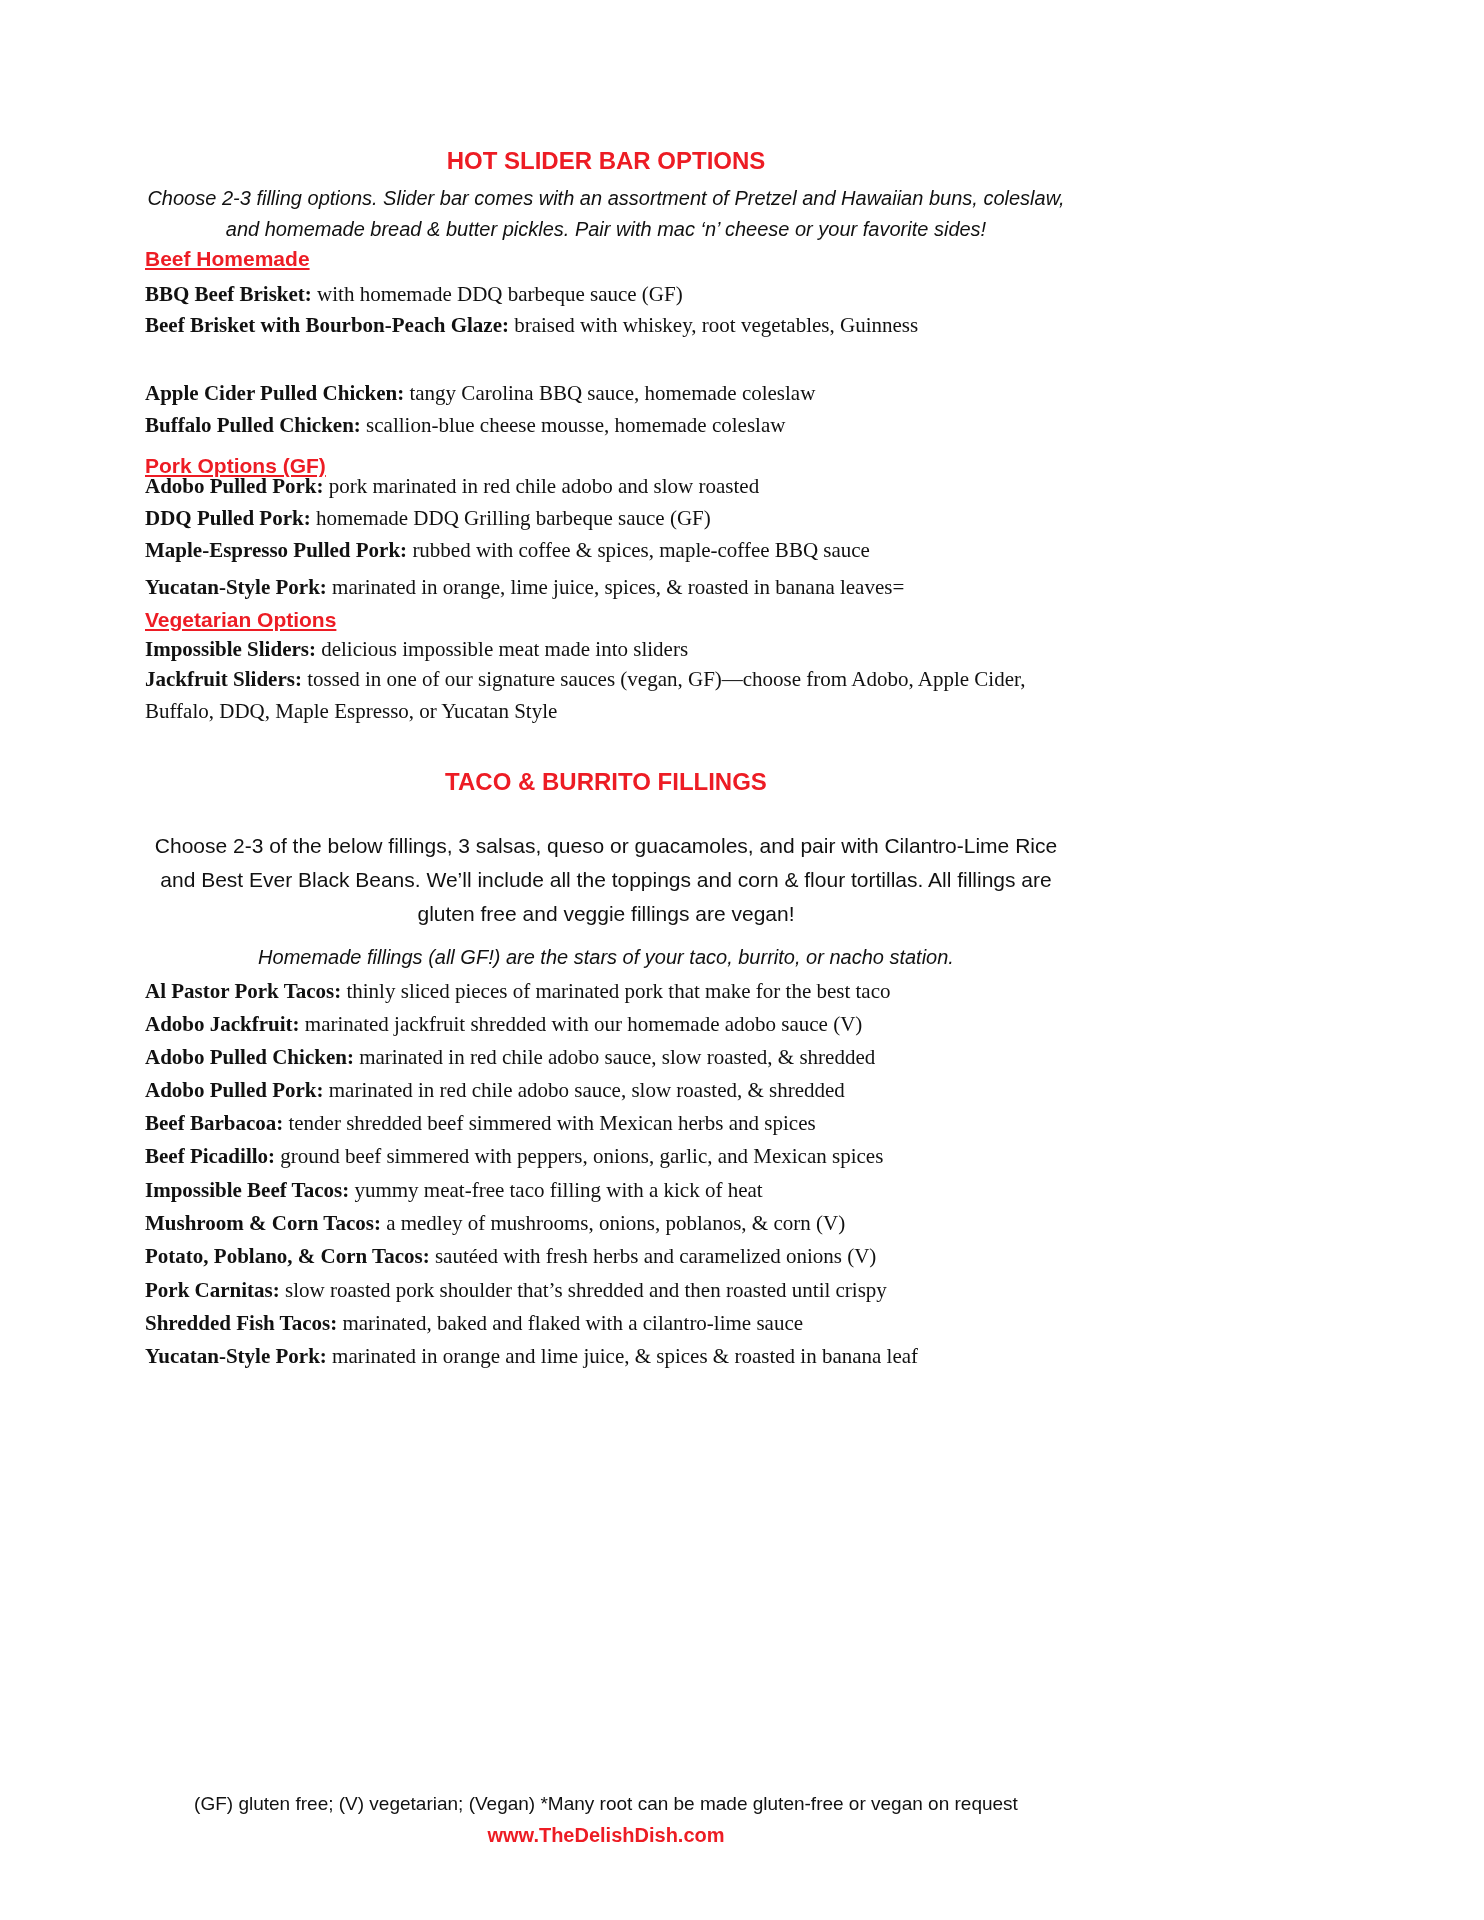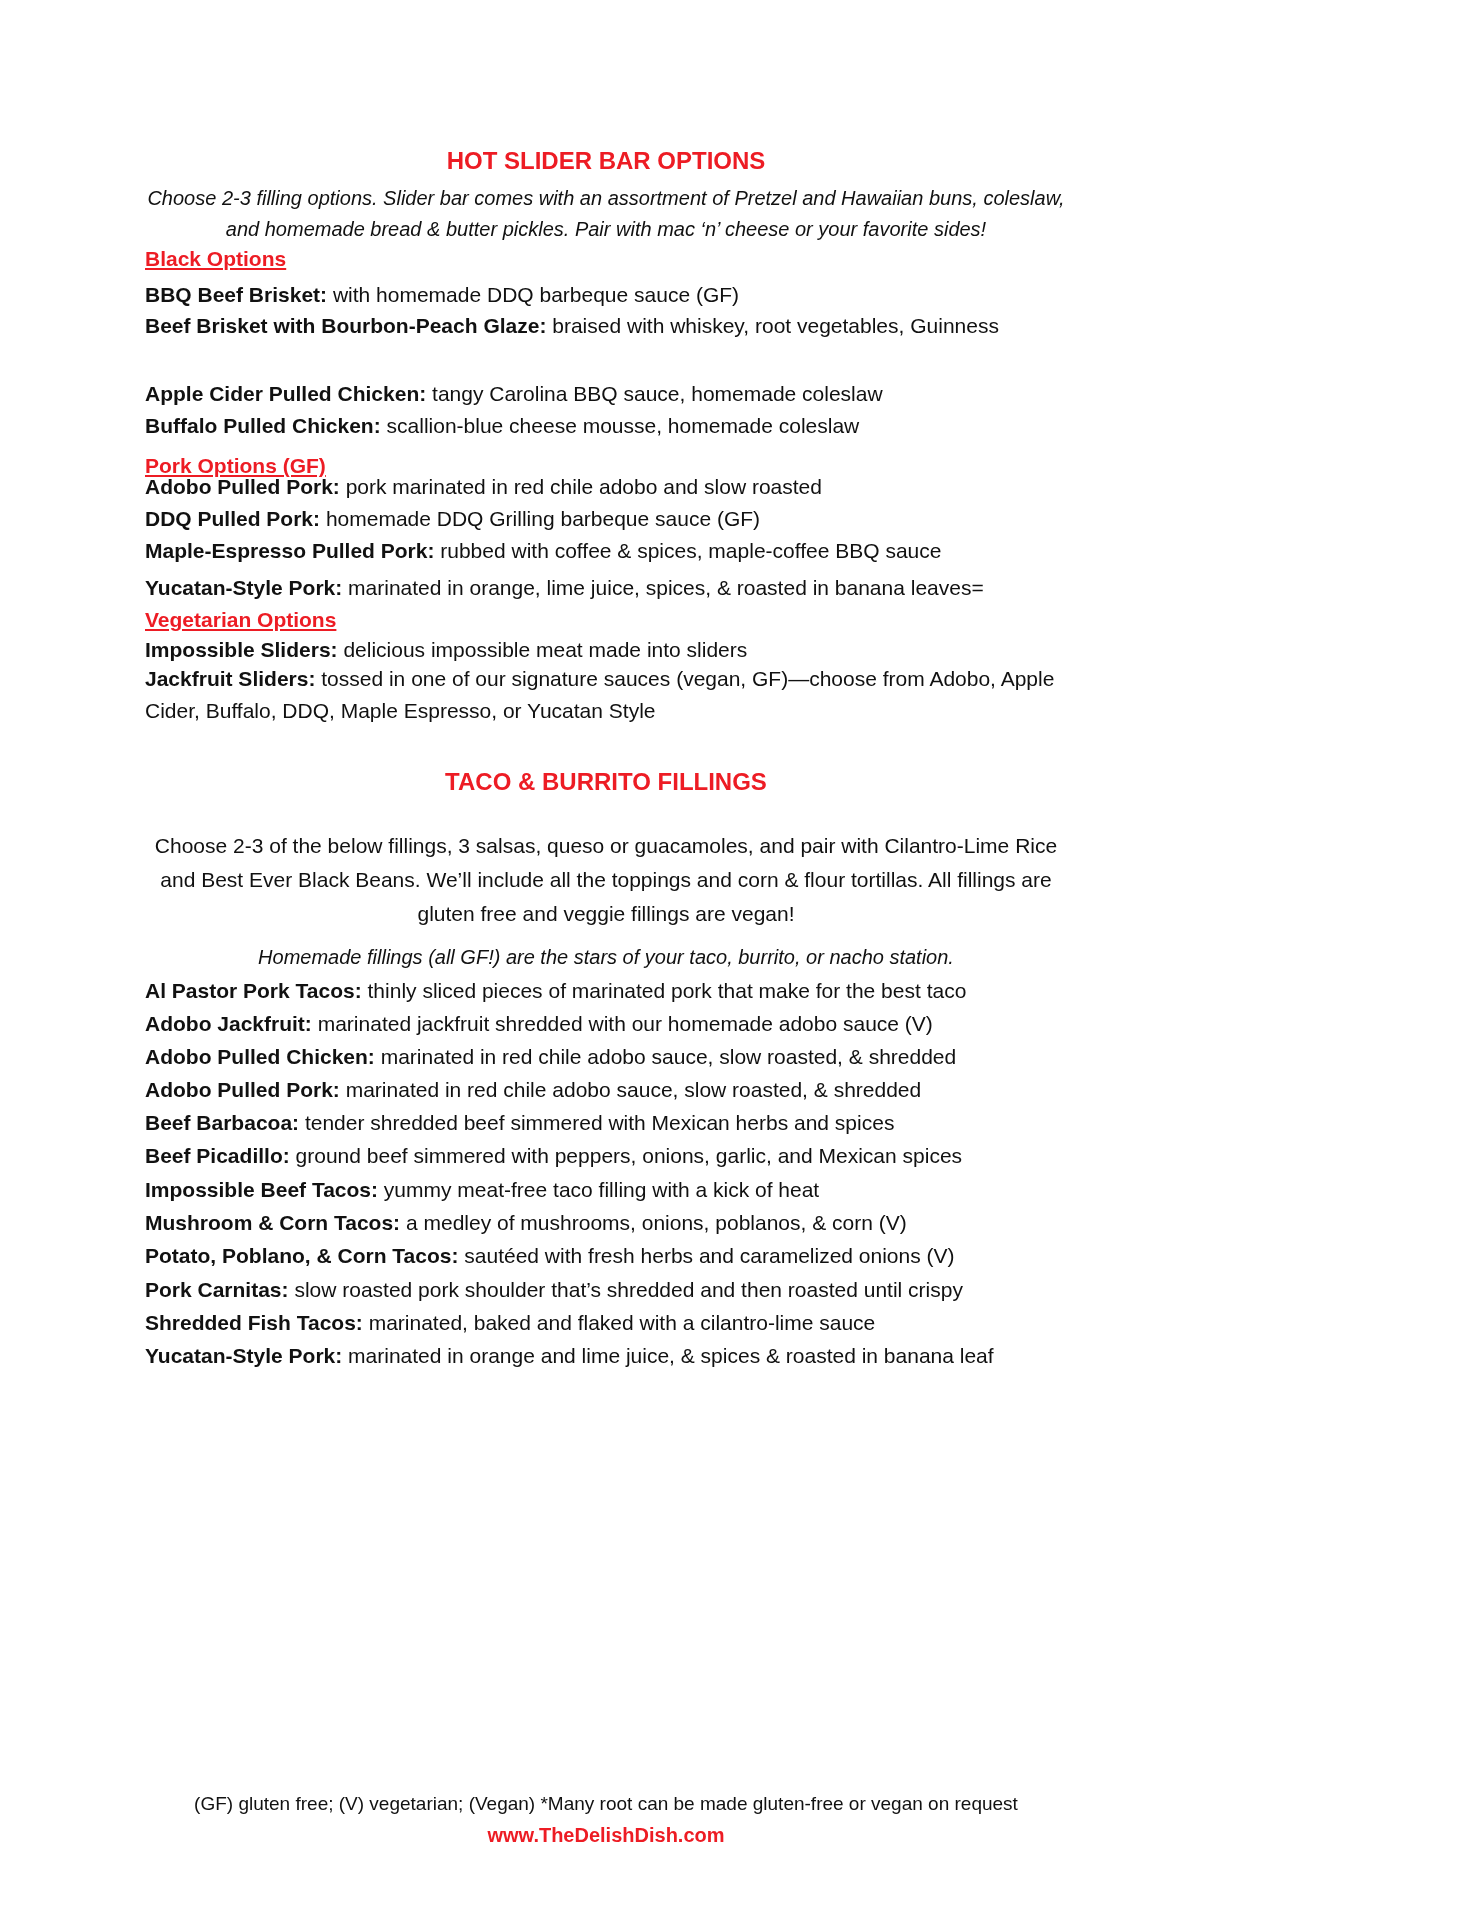--- a/index.html
+++ b/index.html
@@ -17,38 +17,38 @@
   }
   .ctr { left:111px; width:990px; text-align:center; }
   .ital { font-style:italic; }
   .s-intro { font-size:20px; line-height:31px; }
   .t-intro { font-size:21px; line-height:34px;margin-top:26px; }
   .note-line { font-size:20px; line-height:30px; }
   .hd {
     left:145px; width:933px; font-size:21px; font-weight:bold;
     color:#ED1C24; text-decoration:underline; line-height:31px;
   }
-  .it { left:145px; width:933px; font-size:21px; line-height:31px; }
+  .it { left:145px; width:933px; font-size:21px; line-height:31px;font-family:Liberation Serif, serif; }
   .it .nm { font-weight:bold; }
   .it2 { line-height:32px; }
   .taco-it { line-height:32px; }
   .footer-legend { font-size:19px; line-height:28px; }
   .website { font-size:20px; line-height:28px; font-weight:bold; color:#ED1C24; }
 </style>
 </head>
 <body>
 
 <div class="page">
 
   <h1 class="abs ttl" style="top:146px">HOT SLIDER BAR OPTIONS</h1>
 
   <div class="abs ctr ital s-intro" style="top:183px">Choose 2-3 filling options. Slider bar comes with an assortment of Pretzel and Hawaiian buns, coleslaw,</div>
   <div class="abs ctr ital s-intro" style="top:214px">and homemade bread &amp; butter pickles. Pair with mac ‘n’ cheese or your favorite sides!</div>
 
-  <h2 class="abs hd" style="top:243px">Black Options</h2>
+  <h2 class="abs hd" style="top:243px">Beef Homemade</h2>
   <p class="abs it" style="top:279px"><b class="nm">BBQ Beef Brisket:</b> <span>with homemade DDQ barbeque sauce (GF)</span></p>
   <p class="abs it" style="top:310px"><b class="nm">Beef Brisket with Bourbon-Peach Glaze:</b> <span>braised with whiskey, root vegetables, Guinness</span></p>
 
   <p class="abs it" style="top:378px"><b class="nm">Apple Cider Pulled Chicken:</b> <span>tangy Carolina BBQ sauce, homemade coleslaw</span></p>
   <p class="abs it" style="top:410px"><b class="nm">Buffalo Pulled Chicken:</b> <span>scallion-blue cheese mousse, homemade coleslaw</span></p>
 
   <h2 class="abs hd" style="top:450px">Pork Options (GF)</h2>
   <p class="abs it" style="top:471px"><b class="nm">Adobo Pulled Pork:</b> <span>pork marinated in red chile adobo and slow roasted</span></p>
   <p class="abs it" style="top:503px"><b class="nm">DDQ Pulled Pork:</b> <span>homemade DDQ Grilling barbeque sauce (GF)</span></p>
   <p class="abs it" style="top:535px"><b class="nm">Maple-Espresso Pulled Pork:</b> <span>rubbed with coffee &amp; spices, maple-coffee BBQ sauce</span></p>

